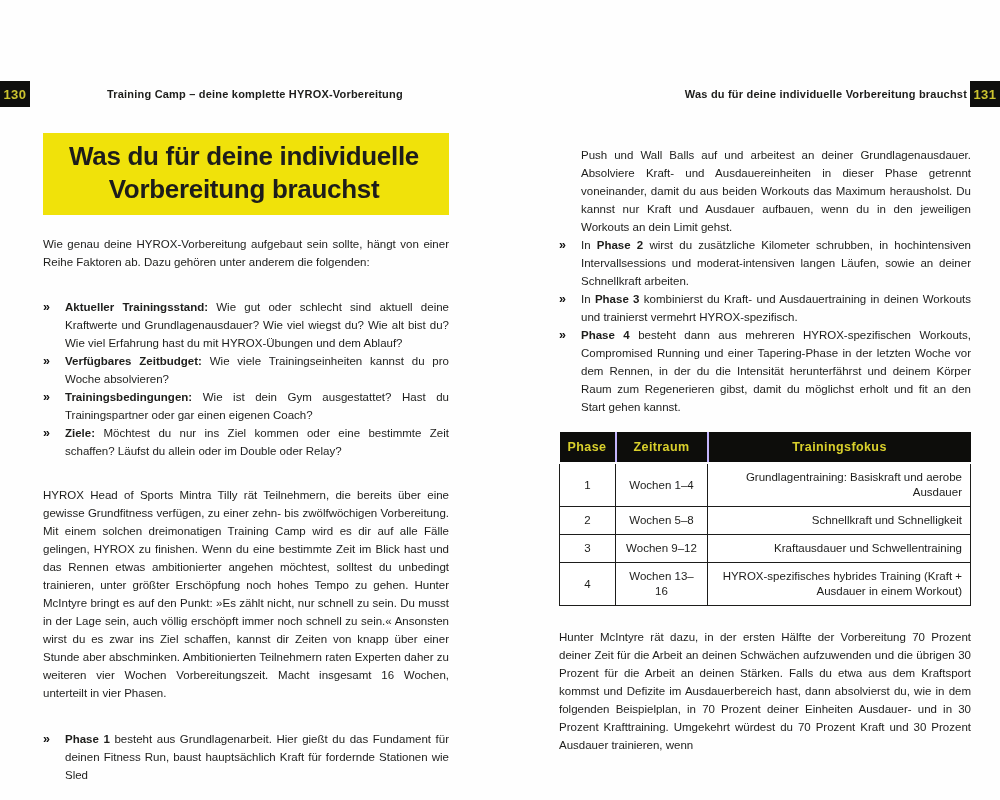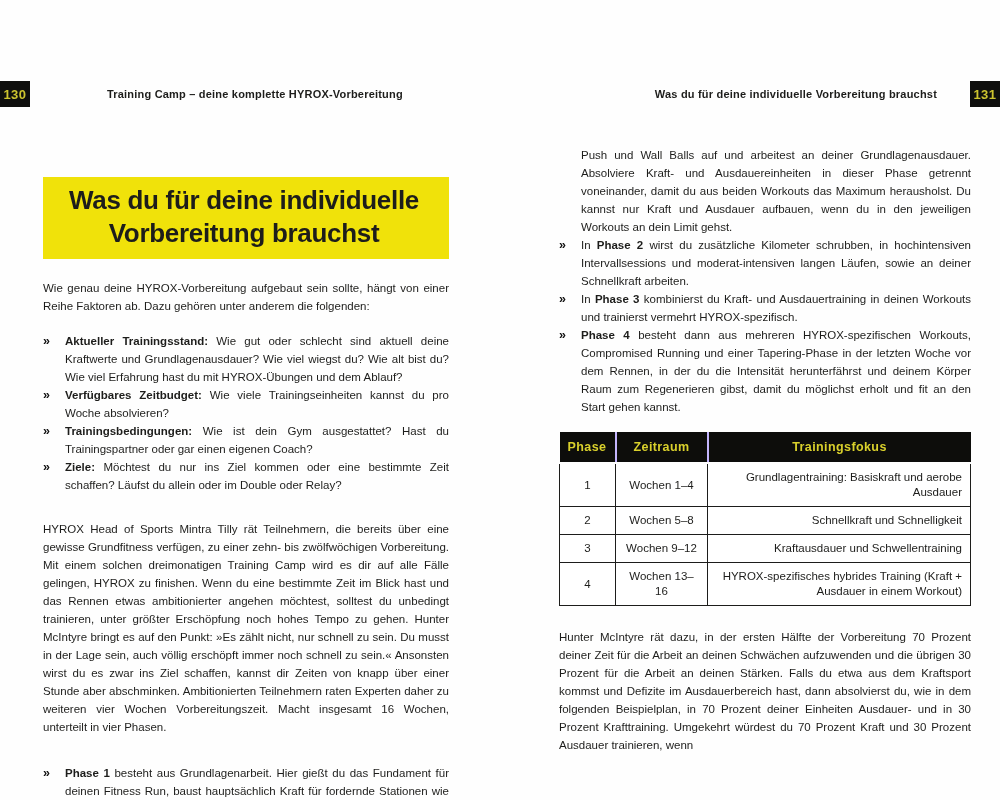--- a/index.html
+++ b/index.html
@@ -18,40 +18,39 @@
     letter-spacing: 0.5px;
   }
   .pagenum-left { left: 0; }
   .pagenum-right { left: 970px; }
   .running-head {
     position: absolute; top: 88px;
     font-size: 11px; font-weight: 600; color: #1d1d1b;
     letter-spacing: 0.2px; white-space: nowrap;
   }
   .running-head-left { left: 59px; margin-left: 48px; }
-  .running-head-right { right: 63px; margin-left: 9px; }
+  .running-head-right { right: 33px; margin-left: 9px; }
 
   .col { position: absolute; }
   .col-left { left: 43px; top: 133px; width: 406px; }
   .col-right { left: 546px; top: 146px; width: 412px; margin-left: 13px; }
 
   .title-block {
     background: #f0e20a;
     text-align: center;
     font-size: 26px; line-height: 33px; font-weight: 600;
     letter-spacing: -0.3px;
     padding: 7px 4px 9px 0;
     margin-bottom: 20px;
-    margin-top: 44px;
   }
   .body-text {
     font-size: 11.5px; line-height: 18px;
     text-align: justify;
   }
-  .intro { margin-bottom: 17px; }
+  .intro { margin-bottom: 27px; }
   .mid-para { margin-top: 26px; }
   .bullet { display: flex; }
   .bullet-marker {
     flex: 0 0 22px; width: 22px;
     font-weight: 700; font-size: 12.5px; line-height: 18px;
     letter-spacing: -1px; color: #111;
   }
   .bullet-body {
     flex: 1 1 auto;
     font-size: 11.5px; line-height: 18px; text-align: justify;

